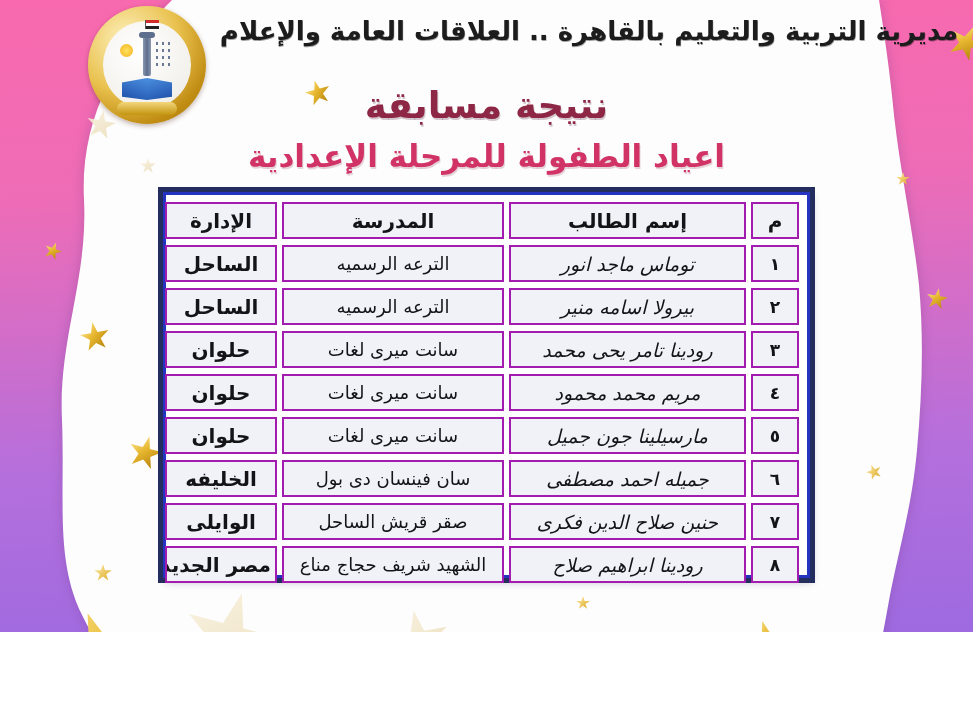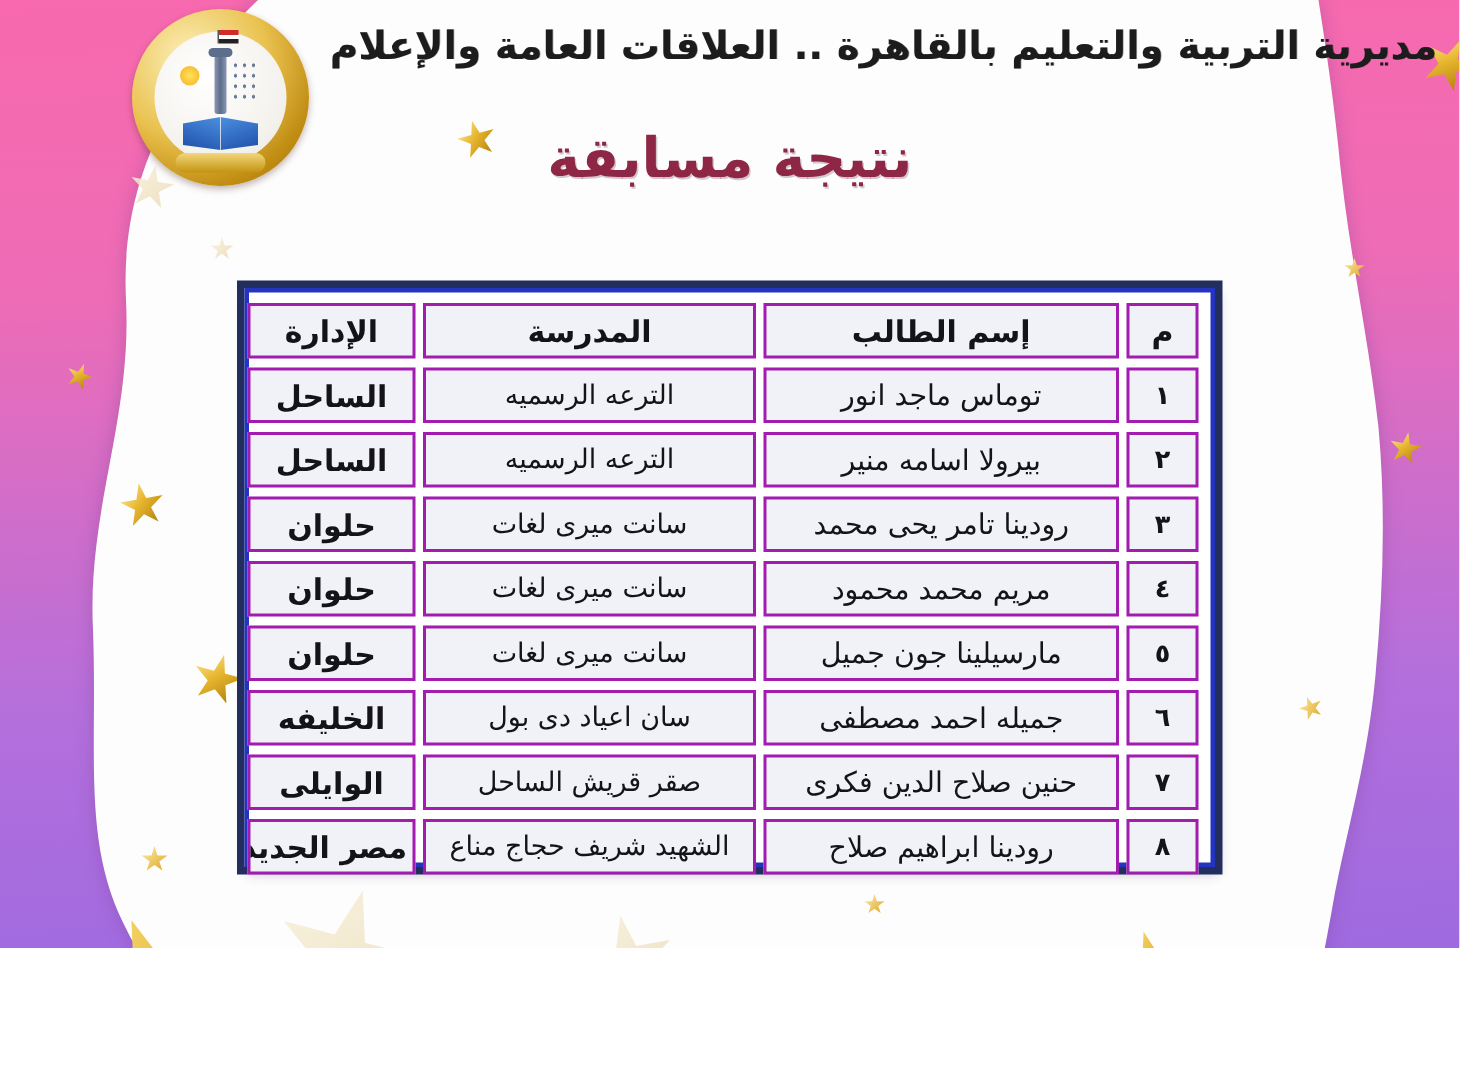--- a/index.html
+++ b/index.html
@@ -61,21 +61,21 @@
     width:100%;height:100%;border-collapse:separate;border-spacing:5px 6px;table-layout:fixed;
   }
   table.results td,table.results th{
     border:2px solid #a21caf;background:#f1f2f8;
     text-align:center;vertical-align:middle;
     color:#141418;overflow:hidden;white-space:nowrap;
     padding:1px 4px;height:31px;
   }
   th.h{font-size:20px;font-weight:bold;}
   td.c-idx{font-size:17px;font-weight:bold;}
-  td.c-student{font-size:19px;}
+  td.c-student{font-size:19px;font-style:italic;}
   td.c-school{font-size:18px;}
   td.c-district{font-size:20px;font-weight:bold;margin-top:40px;}
   
   .calligraphy{
     position:absolute;top:588px;left:120px;right:120px;text-align:center;
     font-size:48px;font-weight:bold;font-style:italic;color:#dd7a2e;
     text-shadow:0 1px 0 rgba(150,70,10,.25);
   }
   
   .star{
@@ -144,20 +144,21 @@
     <span class="tower-top"></span>
     <span class="flag"></span>
     <span class="dots"></span>
     <span class="book-pages"></span>
     <span class="book-l"></span>
     <span class="book-r"></span>
     <span class="banner"></span>
   </div>
 
   <div class="title">نتيجة مسابقة</div>
+  <div class="subtitle">اعياد الطفولة للمرحلة الإعدادية</div>
 
   <div class="table-wrap">
     <table class="results" dir="rtl">
       <colgroup>
         <col style="width:48px">
           <col style="width:237px">
           <col style="width:222px">
           <col style="width:112px">
       </colgroup>
       <tbody>
@@ -193,21 +194,21 @@
       </tr>
       <tr>
         <td class="c-idx">٥</td>
         <td class="c-student">مارسيلينا جون جميل</td>
         <td class="c-school">سانت ميرى لغات</td>
         <td class="c-district">حلوان</td>
       </tr>
       <tr>
         <td class="c-idx">٦</td>
         <td class="c-student">جميله احمد مصطفى</td>
-        <td class="c-school">سان اعياد دى بول</td>
+        <td class="c-school">سان فينسان دى بول</td>
         <td class="c-district">الخليفه</td>
       </tr>
       <tr>
         <td class="c-idx">٧</td>
         <td class="c-student">حنين صلاح الدين فكرى</td>
         <td class="c-school">صقر قريش الساحل</td>
         <td class="c-district">الوايلى</td>
       </tr>
       <tr>
         <td class="c-idx">٨</td>

